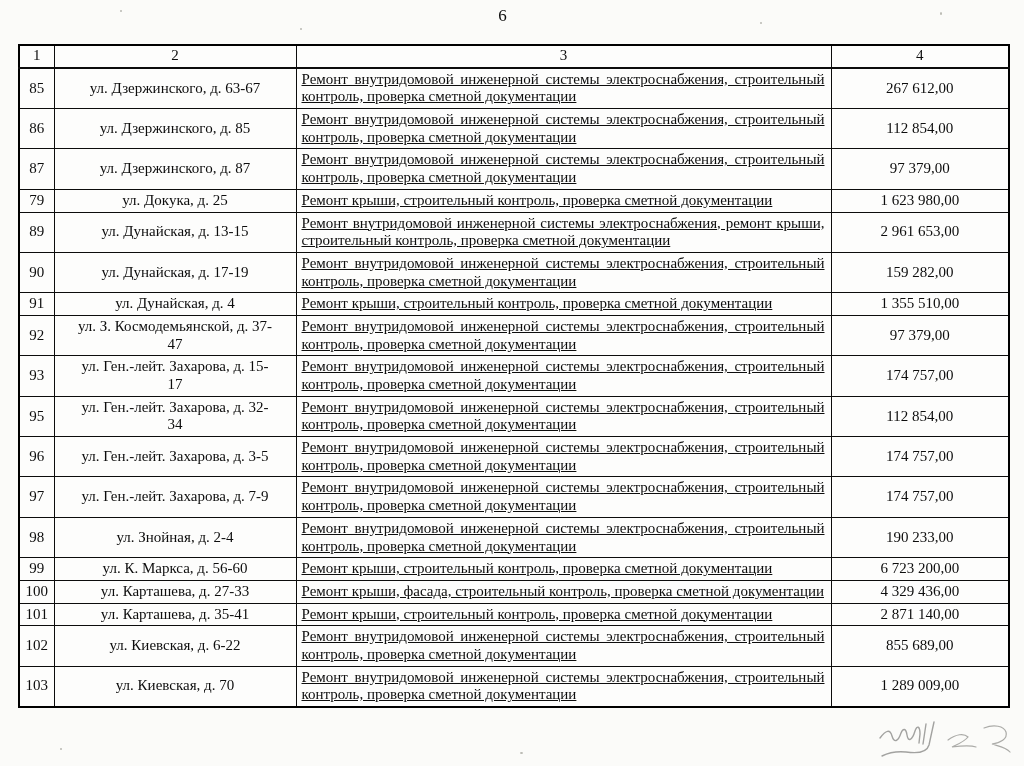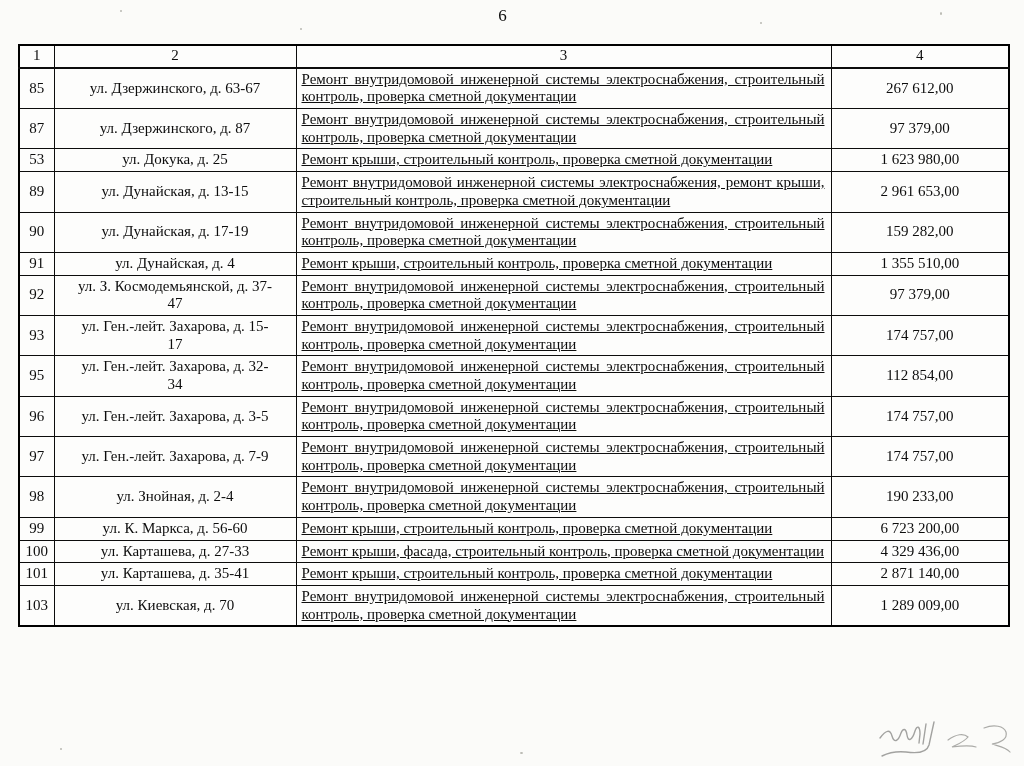--- a/index.html
+++ b/index.html
@@ -72,27 +72,33 @@
     </tr>
   </thead>
   <tbody id="table-body">
       <tr>
         <td class="cell-num">85</td>
         <td class="cell-address">ул. Дзержинского, д. 63-67</td>
         <td class="cell-work">Ремонт внутридомовой инженерной системы электроснабжения, строительный контроль, проверка сметной документации</td>
         <td class="cell-amount">267 612,00</td>
       </tr>
       <tr>
+        <td class="cell-num">86</td>
+        <td class="cell-address">ул. Дзержинского, д. 85</td>
+        <td class="cell-work">Ремонт внутридомовой инженерной системы электроснабжения, строительный контроль, проверка сметной документации</td>
+        <td class="cell-amount">112 854,00</td>
+      </tr>
+      <tr>
         <td class="cell-num">87</td>
         <td class="cell-address">ул. Дзержинского, д. 87</td>
         <td class="cell-work">Ремонт внутридомовой инженерной системы электроснабжения, строительный контроль, проверка сметной документации</td>
         <td class="cell-amount">97 379,00</td>
       </tr>
       <tr>
-        <td class="cell-num">53</td>
+        <td class="cell-num">79</td>
         <td class="cell-address">ул. Докука, д. 25</td>
         <td class="cell-work">Ремонт крыши, строительный контроль, проверка сметной документации</td>
         <td class="cell-amount">1 623 980,00</td>
       </tr>
       <tr>
         <td class="cell-num">89</td>
         <td class="cell-address">ул. Дунайская, д. 13-15</td>
         <td class="cell-work">Ремонт внутридомовой инженерной системы электроснабжения, ремонт крыши, строительный контроль, проверка сметной документации</td>
         <td class="cell-amount">2 961 653,00</td>
       </tr>
@@ -155,20 +161,26 @@
         <td class="cell-num">100</td>
         <td class="cell-address">ул. Карташева, д. 27-33</td>
         <td class="cell-work">Ремонт крыши, фасада, строительный контроль, проверка сметной документации</td>
         <td class="cell-amount">4 329 436,00</td>
       </tr>
       <tr>
         <td class="cell-num">101</td>
         <td class="cell-address">ул. Карташева, д. 35-41</td>
         <td class="cell-work">Ремонт крыши, строительный контроль, проверка сметной документации</td>
         <td class="cell-amount">2 871 140,00</td>
+      </tr>
+      <tr>
+        <td class="cell-num">102</td>
+        <td class="cell-address">ул. Киевская, д. 6-22</td>
+        <td class="cell-work">Ремонт внутридомовой инженерной системы электроснабжения, строительный контроль, проверка сметной документации</td>
+        <td class="cell-amount">855 689,00</td>
       </tr>
       <tr>
         <td class="cell-num">103</td>
         <td class="cell-address">ул. Киевская, д. 70</td>
         <td class="cell-work">Ремонт внутридомовой инженерной системы электроснабжения, строительный контроль, проверка сметной документации</td>
         <td class="cell-amount">1 289 009,00</td>
       </tr>
     </tbody>
 </table>
 

